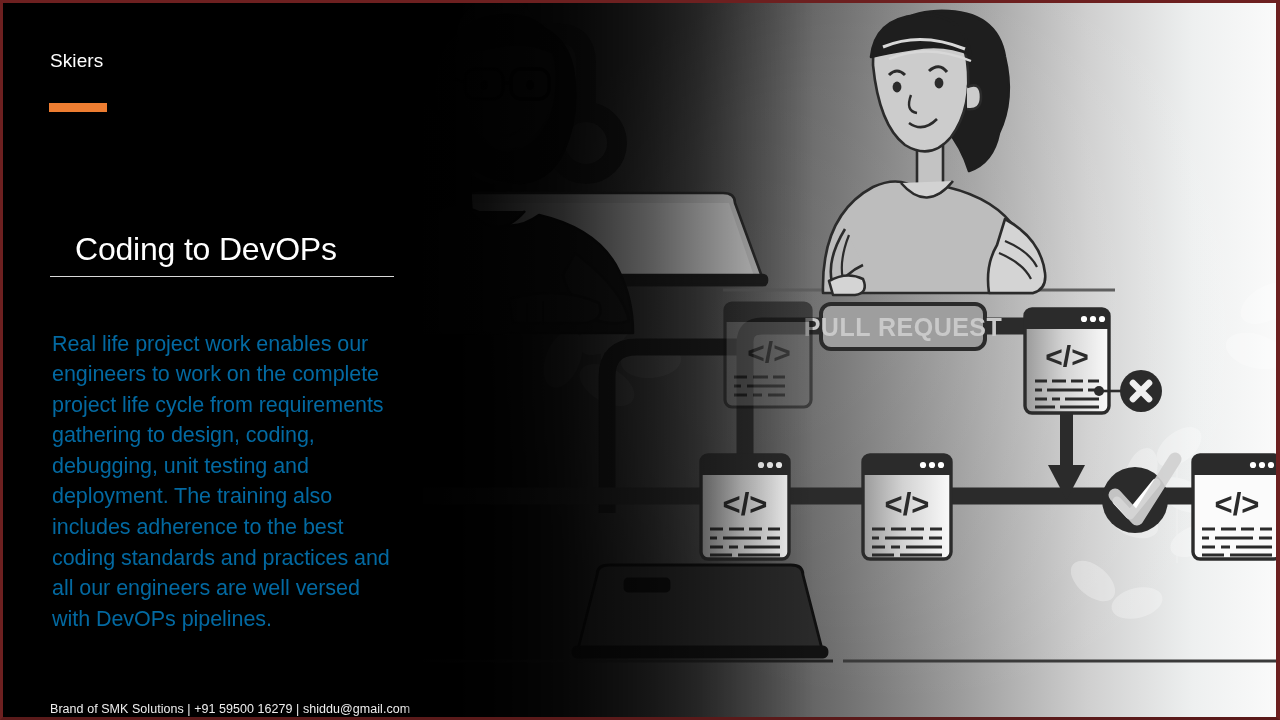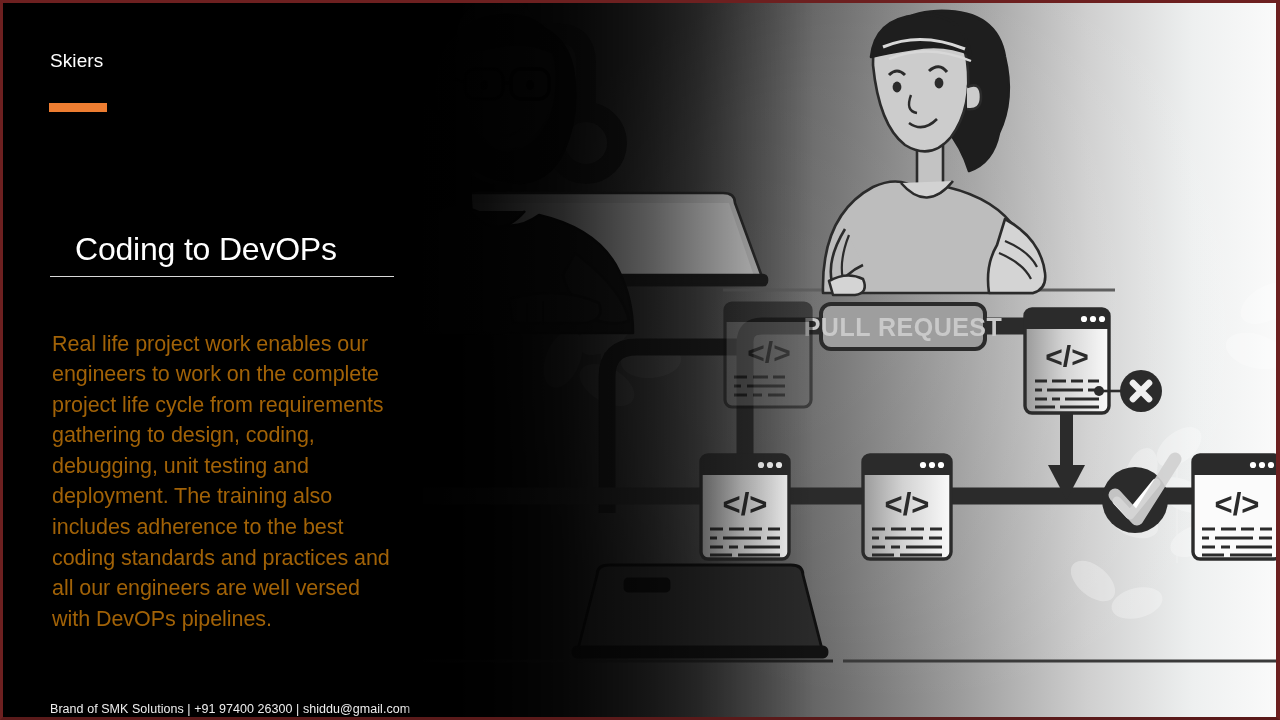--- a/index.html
+++ b/index.html
@@ -110,21 +110,21 @@
     width: 344px;
     height: 1px;
     background: #d8d8d8;
   }
 
   #body-text {
     position: absolute;
     left: 49px;
     top: 292px;
     width: 350px;
-    color: #a16207;
+    color: #0369a1;
     font-size: 21.5px;
     font-weight: 400;
     line-height: 30.6px;
     letter-spacing: -0.05px;
   }
 
   #footer-text {
     position: absolute;
     left: 47px;
     top: 685px;
@@ -405,16 +405,16 @@
 
   <div id="left-col">
     <div id="brand-name">Skiers</div>
     <div id="accent-bar" style="background: rgb(237, 125, 49);"></div>
 
     <h1 id="slide-title">Coding to DevOPs</h1>
     <div id="title-rule"></div>
 
     <p id="body-text">Real life project work enables our engineers to work on the complete project life cycle from requirements gathering to design, coding, debugging, unit testing and deployment. The training also includes adherence to the best coding standards and practices and all our engineers are well versed with DevOPs pipelines.</p>
 
-    <div id="footer-text">Brand of SMK Solutions | +91 97400 26300 | shiddu@gmail.com</div>
+    <div id="footer-text">Brand of SMK Solutions | +91 59500 16279 | shiddu@gmail.com</div>
   </div>
 
 </div>
 
 </body></html>

